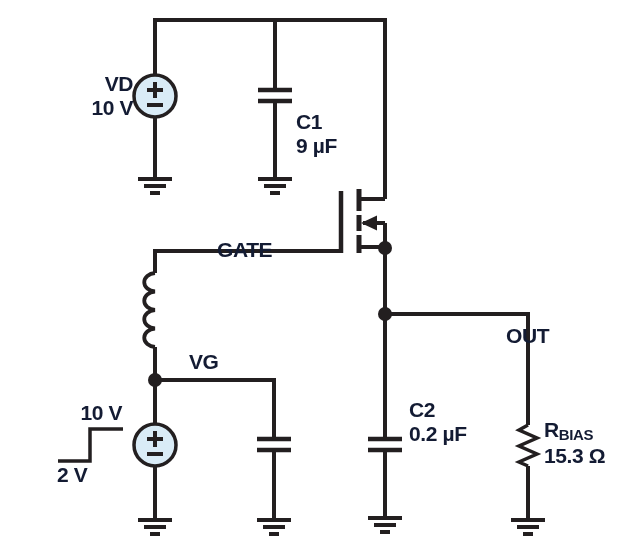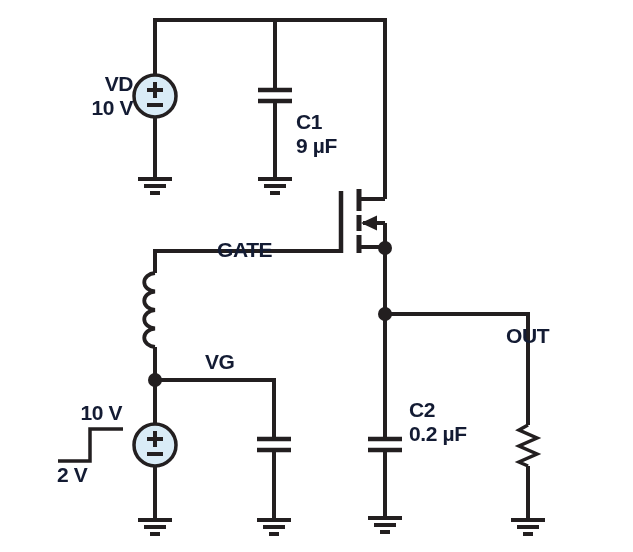--- a/index.html
+++ b/index.html
@@ -143,27 +143,31 @@
     <div>C1</div>
     <div>9 µF</div>
   </div>
 
   <div class="label" style="left:403px;top:184px;">
   </div>
 
   <div class="label" style="left:217px;top:238px;">GATE</div>
 
 
-  <div class="label" style="left:189px;top:350px;margin-left:16px;">VG</div>
+  <div class="label" style="left:189px;top:350px;">VG</div>
 
   <div class="label ra" style="right:511px;top:401px;">10 V</div>
   <div class="label" style="left:57px;top:463px;">2 V</div>
 
 
   <div class="label" style="left:409px;top:398px;">
     <div>C2</div>
     <div>0.2 µF</div>
   </div>
 
   <div class="label" style="left:506px;top:286px;margin-top:38px;">OUT</div>
 
+  <div class="label" style="left:544px;top:418px;">
+    <div><span>R</span><span class="sub">BIAS</span></div>
+    <div>15.3 Ω</div>
+  </div>
 
 </div>
 
 </body></html>

